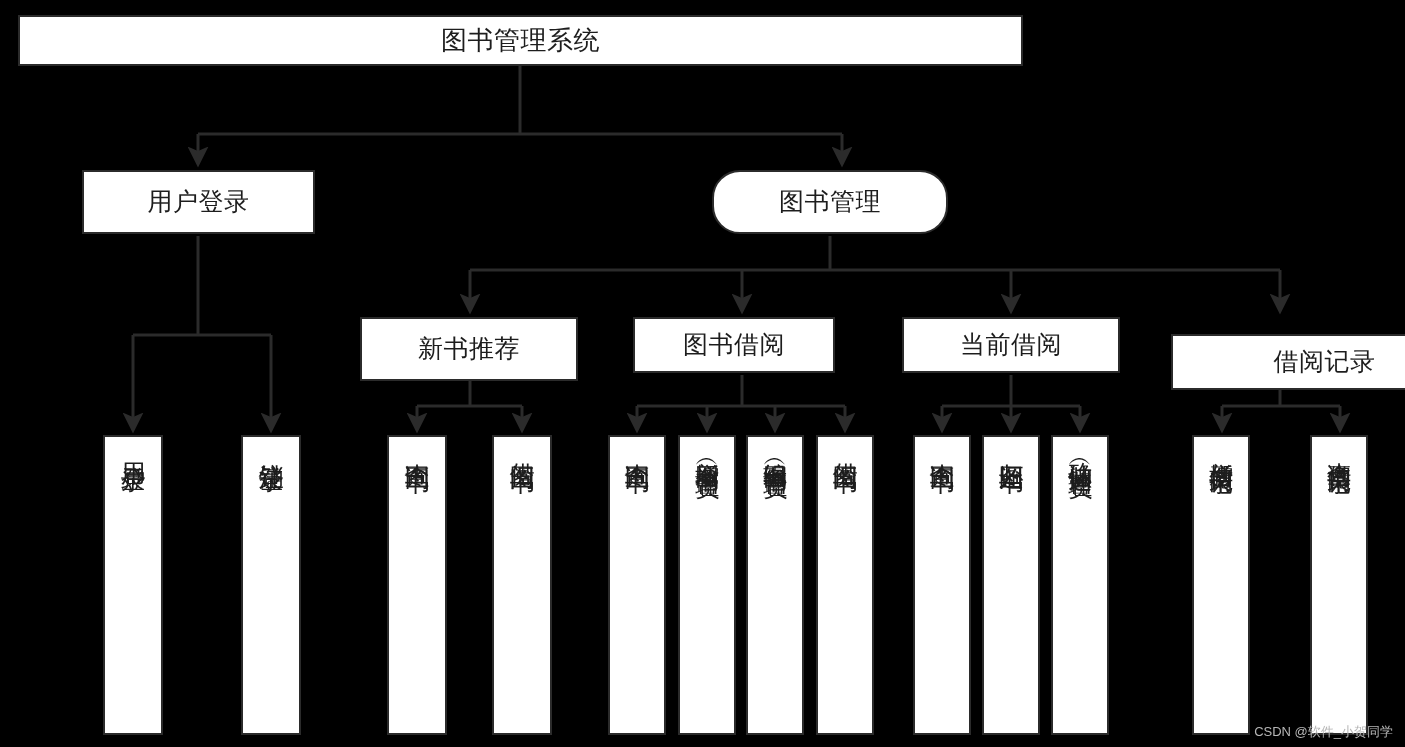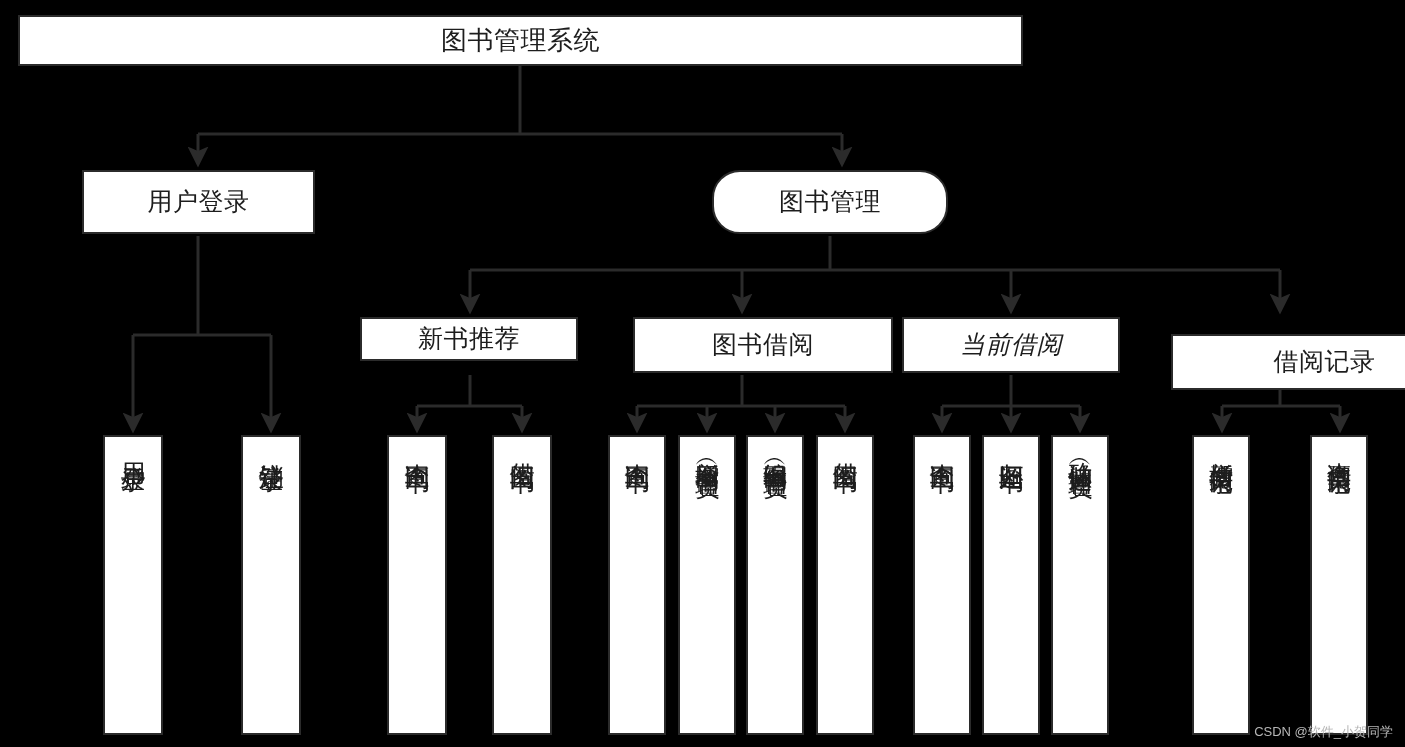--- a/index.html
+++ b/index.html
@@ -140,29 +140,29 @@
   </div>
 
   <div class="node horizontal" style="left:82px; top:170px; width:233px; height:64px;">
     <span class="node-label">用户登录</span>
   </div>
 
   <div class="node horizontal" style="left:712px; top:170px; width:236px; height:64px;border-radius:28px;">
     <span class="node-label">图书管理</span>
   </div>
 
-  <div class="node horizontal" style="left:360px; top:317px; width:218px; height:44px;">
+  <div class="node horizontal" style="left:360px; top:317px; width:218px; height:64px;">
     <span class="node-label">新书推荐</span>
   </div>
 
-  <div class="node horizontal" style="left:633px; top:317px; width:260px; height:56px;">
+  <div class="node horizontal" style="left:633px; top:317px; width:202px; height:56px;">
     <span class="node-label">图书借阅</span>
   </div>
 
-  <div class="node horizontal" style="left:902px; top:317px; width:218px; height:56px;font-style:italic;">
+  <div class="node horizontal" style="left:902px; top:317px; width:218px; height:56px;">
     <span class="node-label">当前借阅</span>
   </div>
 
   <div class="node horizontal" style="left:1171px; top:334px; width:259px; height:56px;padding-left:48px;">
     <span class="node-label">借阅记录</span>
   </div>
 
   <div class="node vertical" style="left:103px; top:435px; width:60px; height:300px;">
     <span class="node-label">用户登录</span>
   </div>

